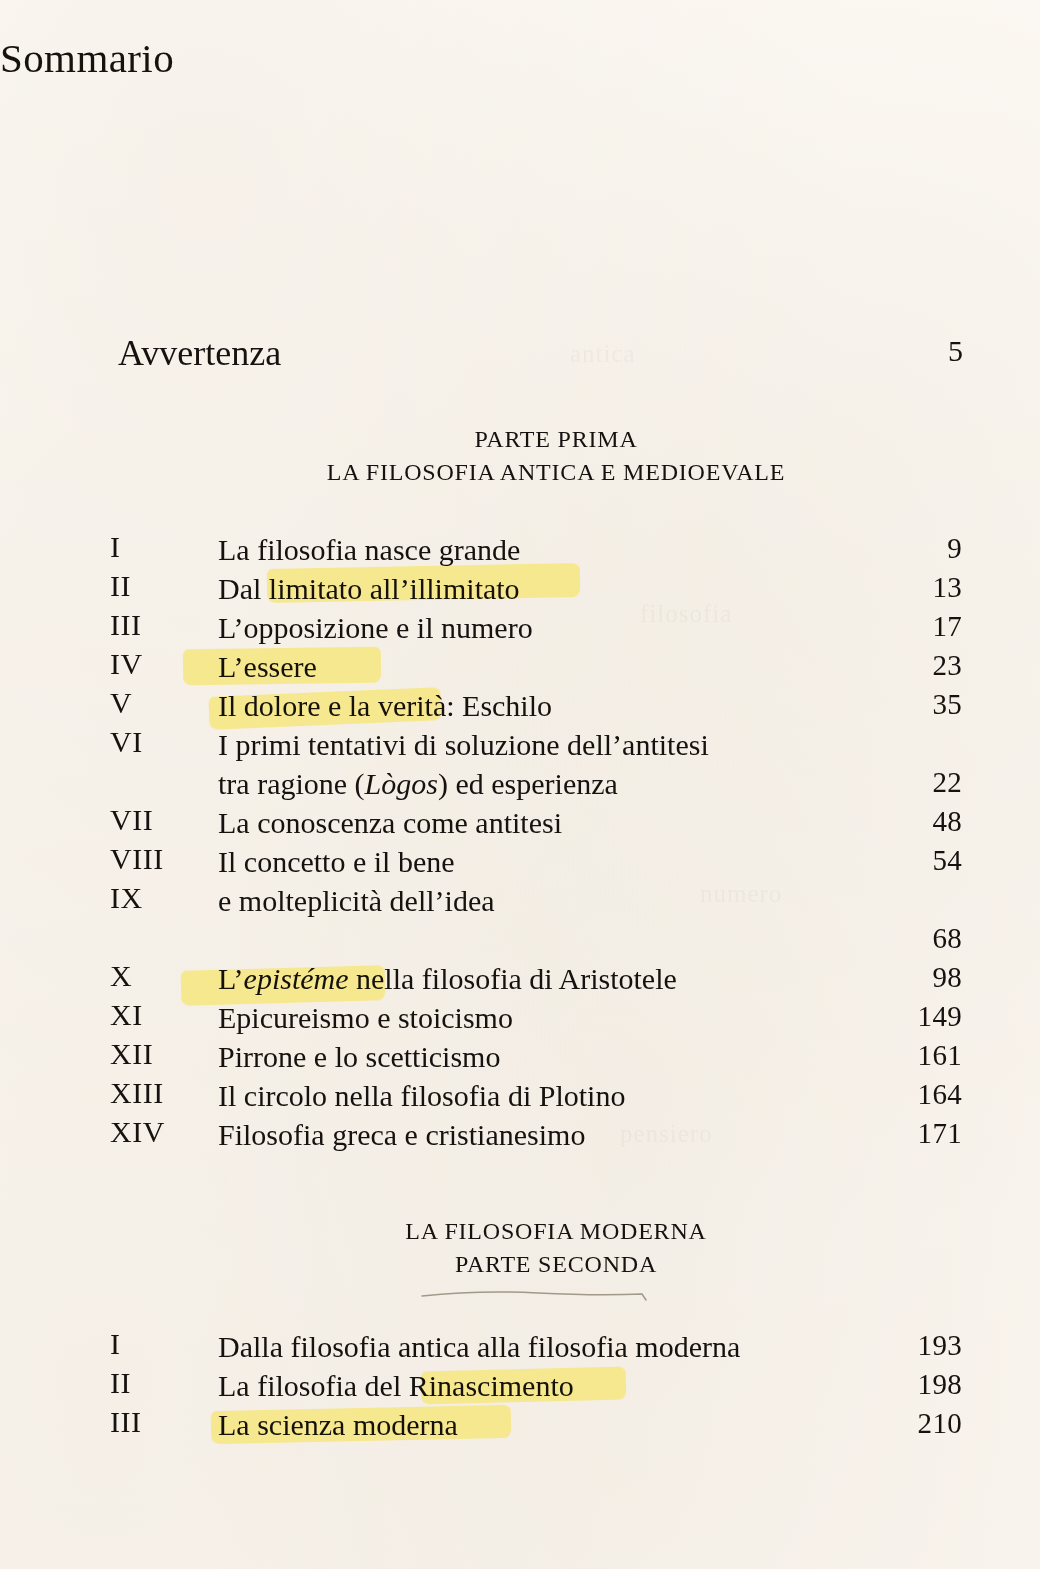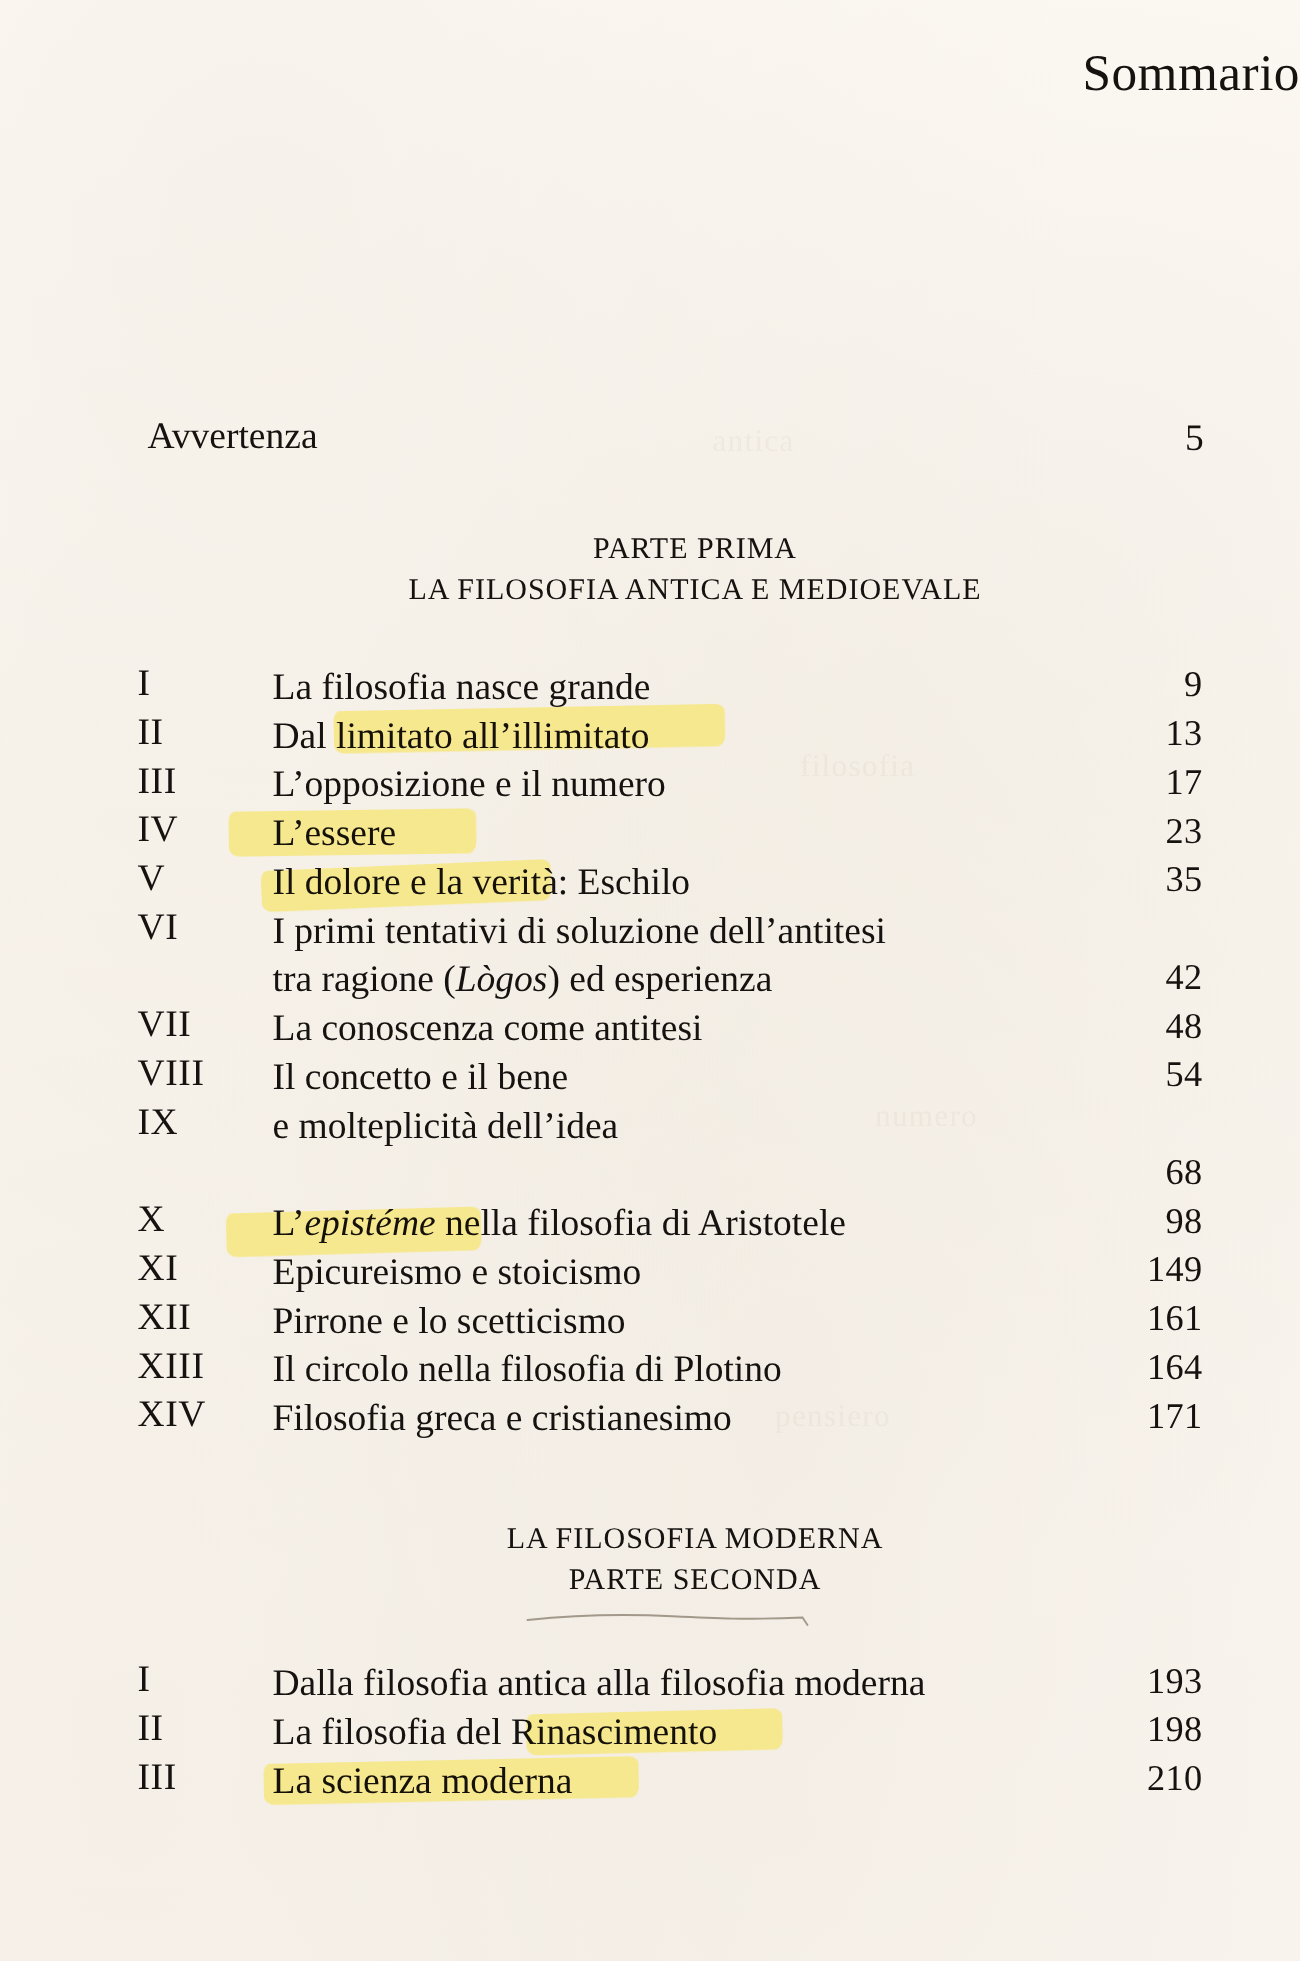--- a/index.html
+++ b/index.html
@@ -45,39 +45,39 @@
     width: 1040px;
     height: 1569px;
   }
 
   
   .doc-title {
     position: absolute;
     top: 34px;
     left: 0;
     width: 1040px;
-    text-align: right;
+    text-align: left;
     font-size: 41px;
     letter-spacing: 0.4px;
     font-weight: 400;
   }
 
   
   .front-row {
     position: absolute;
     top: 332px;
     left: 118px;
     width: 845px;
     height: 40px;
   }
   .front-row .fm-label {
     position: absolute;
     left: 0;
     top: 0;
-    font-size: 30px;
+    font-size: 36px;
   }
   .front-row .fm-page {
     position: absolute;
     right: 0;
     top: 2px;
     font-size: 30px;
   }
 
   
   .part-head {
@@ -214,21 +214,21 @@
       <span class="title">Il dolore e la verità: Eschilo</span>
       <span class="page-no">35</span>
     </div>
 
     <div class="toc-entry tall">
       <span class="num">VI</span>
       <span class="title">
         <span>I primi tentativi di soluzione dell’antitesi</span>
         <span class="l2"><span>tra ragione (</span><i>Lògos</i><span>) ed esperienza</span></span>
       </span>
-      <span class="page-no">42</span>
+      <span class="page-no">22</span>
     </div>
 
     <div class="toc-entry">
       <span class="num">VII</span>
       <span class="title">La conoscenza come antitesi</span>
       <span class="page-no">48</span>
     </div>
 
     <div class="toc-entry">
       <span class="num">VIII</span>

